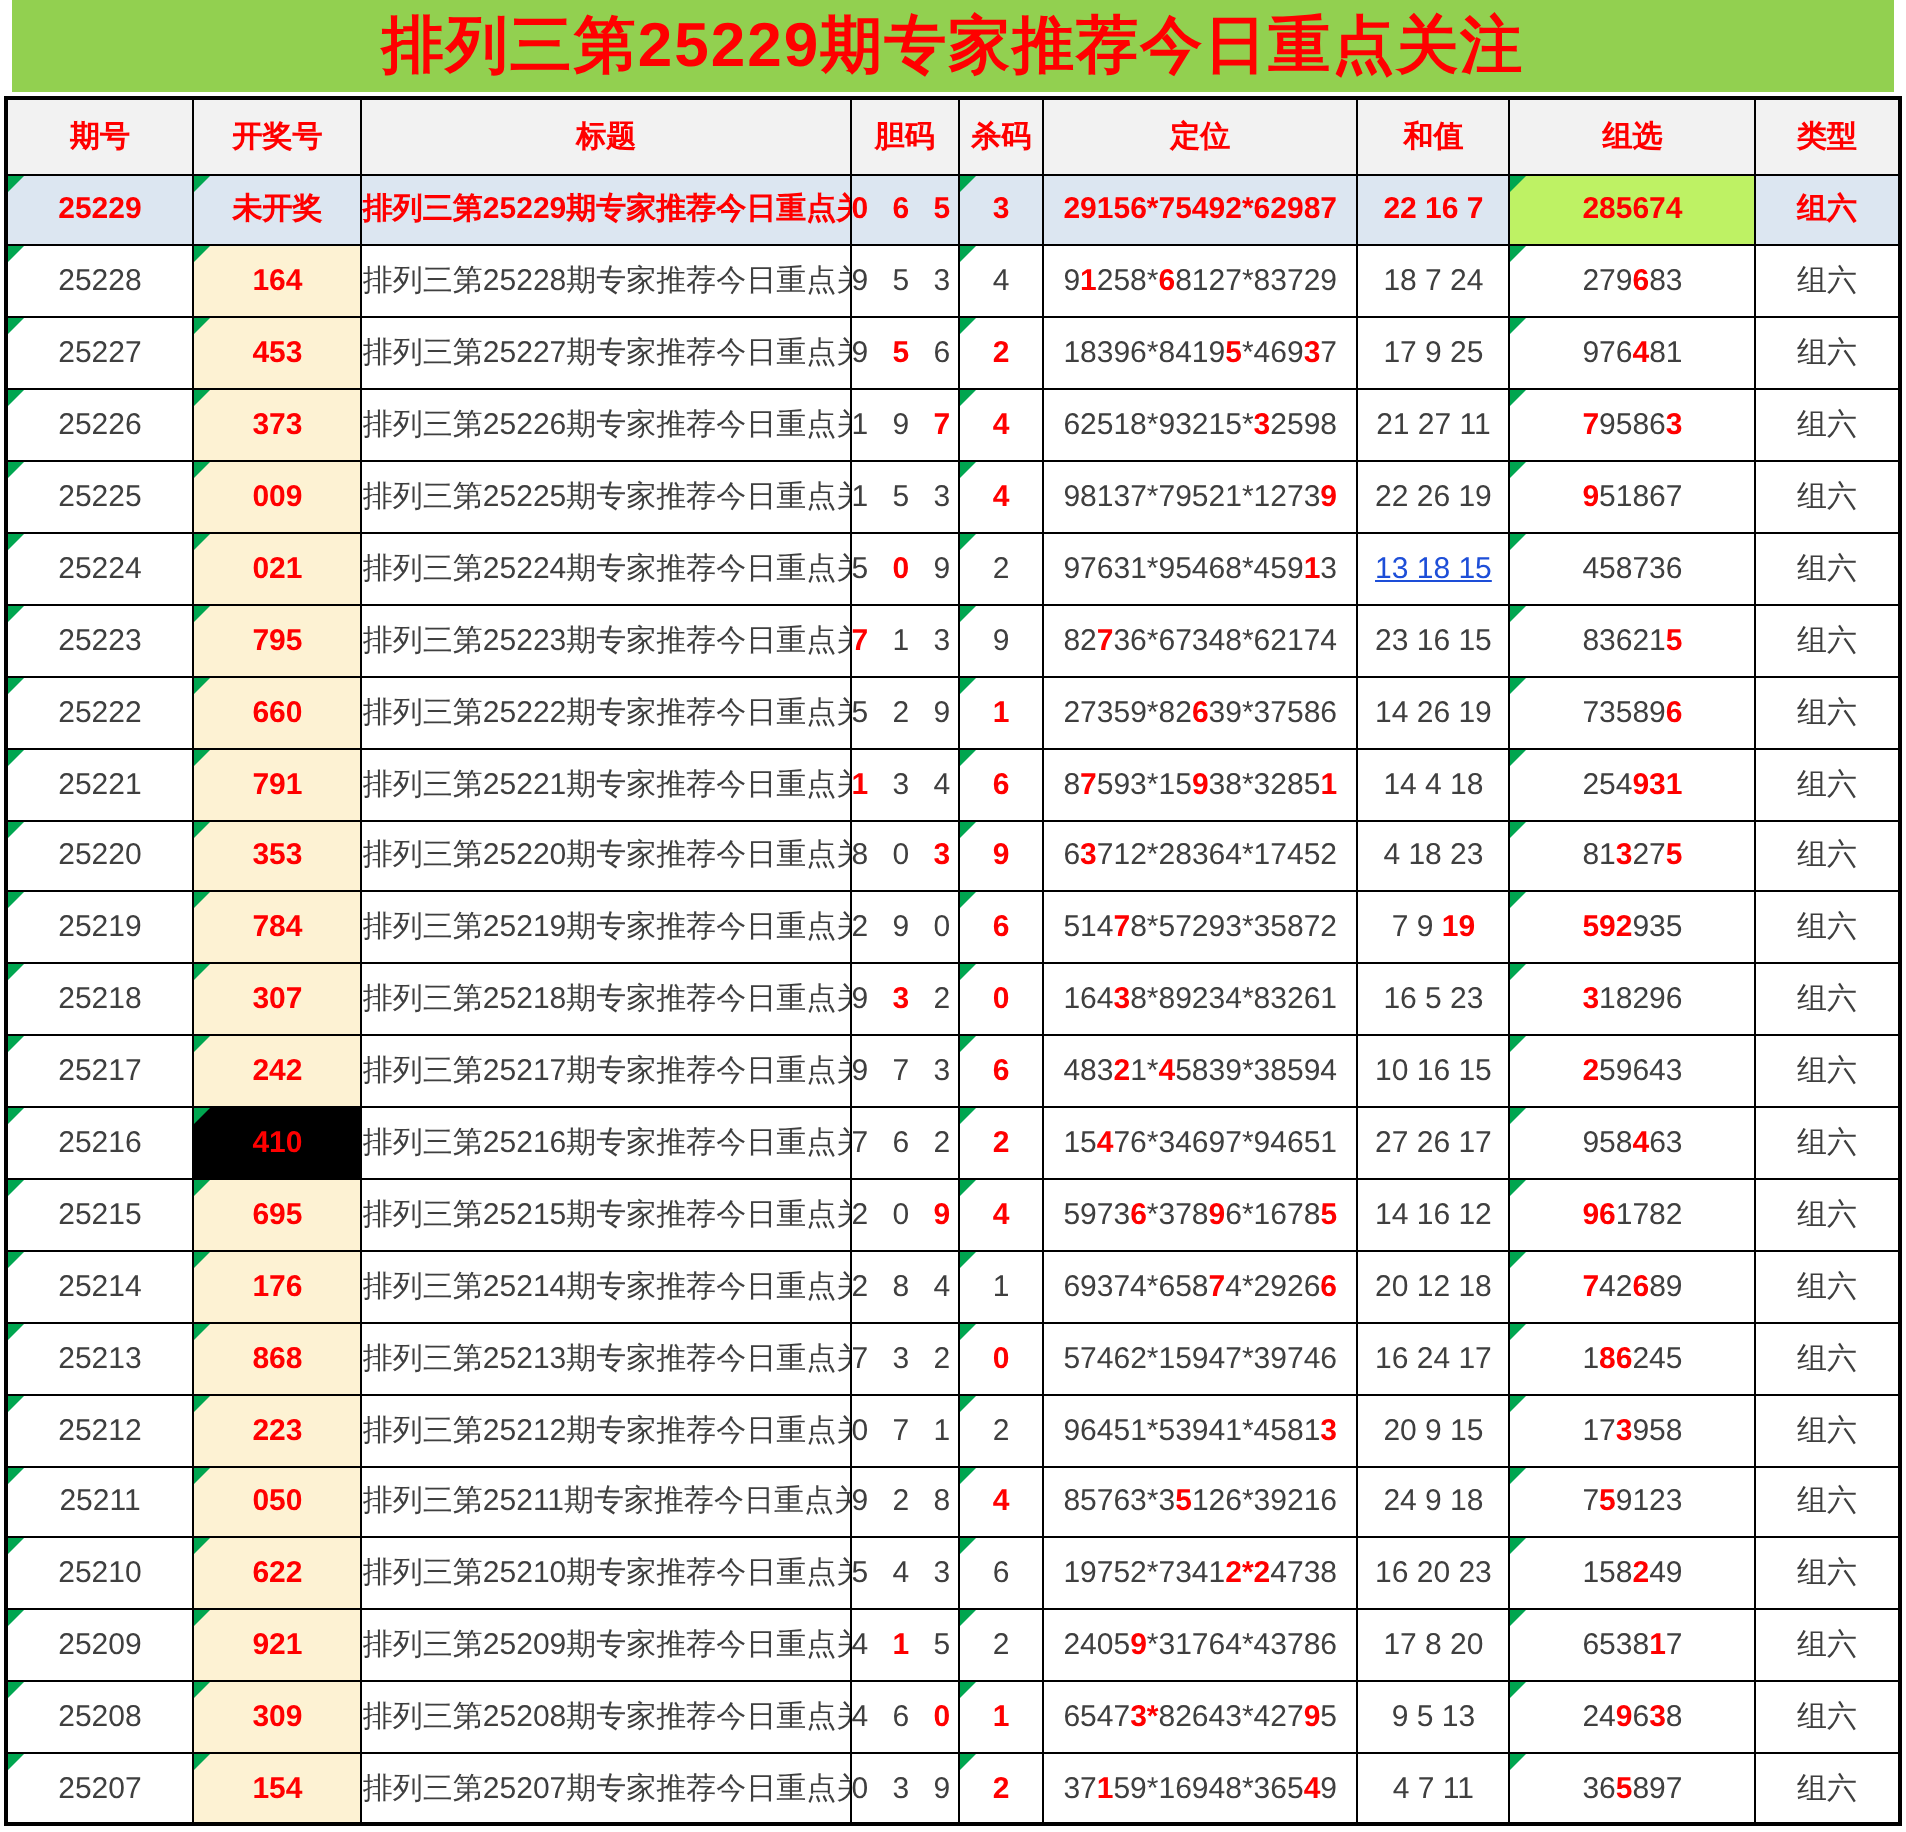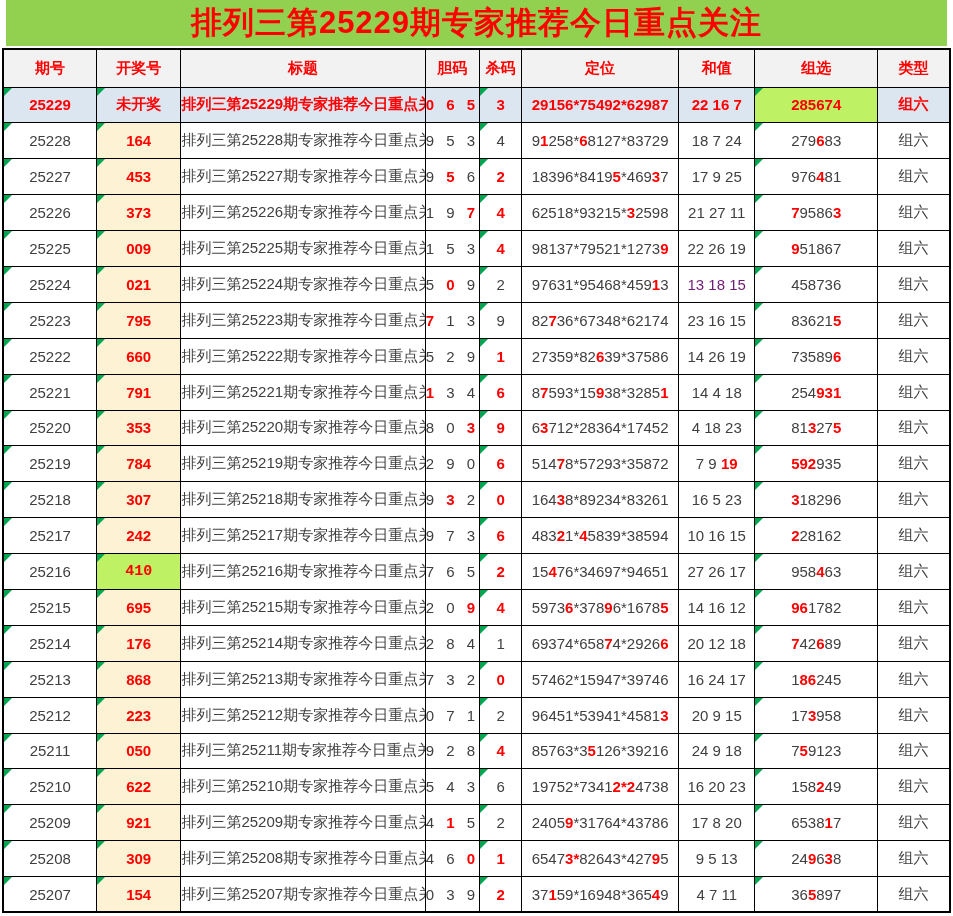--- a/index.html
+++ b/index.html
@@ -114,21 +114,21 @@
           <td class="c-zu"><span class="tri" style="border-top-color: rgb(0, 166, 80);"></span><span class="red" style="color: rgb(255, 0, 0);">9</span><span class="blk" style="color: rgb(63, 63, 63);">51867</span></td>
           <td class="c-ty"><span class="blk" style="color: rgb(63, 63, 63);">组六</span></td>
         </tr>
         <tr>
           <td class="c-period"><span class="tri" style="border-top-color: rgb(0, 166, 80);"></span><span class="blk" style="color: rgb(63, 63, 63);">25224</span></td>
           <td class="c-draw" style="background: rgb(253, 242, 211);"><span class="tri" style="border-top-color: rgb(0, 166, 80);"></span><span class="red" style="color: rgb(255, 0, 0);">021</span></td>
           <td class="c-title"><span class="blk" style="color: rgb(63, 63, 63);">排列三第25224期专家推荐今日重点关注</span></td>
           <td class="c-dan"><span class="blk" style="color: rgb(63, 63, 63);">5 </span><span class="red" style="color: rgb(255, 0, 0);">0</span><span class="blk" style="color: rgb(63, 63, 63);"> 9</span></td>
           <td class="c-sha"><span class="tri" style="border-top-color: rgb(0, 166, 80);"></span><span class="blk" style="color: rgb(63, 63, 63);">2</span></td>
           <td class="c-ding"><span class="blk" style="color: rgb(63, 63, 63);">97631*95468*459</span><span class="red" style="color: rgb(255, 0, 0);">1</span><span class="blk" style="color: rgb(63, 63, 63);">3</span></td>
-          <td class="c-he"><span class="blk" style="color: #701a75;">13 18 15</span></td>
+          <td class="c-he"><span class="blk" style="color: #1d4ed8; text-decoration: underline;">13 18 15</span></td>
           <td class="c-zu"><span class="tri" style="border-top-color: rgb(0, 166, 80);"></span><span class="blk" style="color: rgb(63, 63, 63);">458736</span></td>
           <td class="c-ty"><span class="blk" style="color: rgb(63, 63, 63);">组六</span></td>
         </tr>
         <tr>
           <td class="c-period"><span class="tri" style="border-top-color: rgb(0, 166, 80);"></span><span class="blk" style="color: rgb(63, 63, 63);">25223</span></td>
           <td class="c-draw" style="background: rgb(253, 242, 211);"><span class="tri" style="border-top-color: rgb(0, 166, 80);"></span><span class="red" style="color: rgb(255, 0, 0);">795</span></td>
           <td class="c-title"><span class="blk" style="color: rgb(63, 63, 63);">排列三第25223期专家推荐今日重点关注</span></td>
           <td class="c-dan"><span class="red" style="color: rgb(255, 0, 0);">7</span><span class="blk" style="color: rgb(63, 63, 63);"> 1 3</span></td>
           <td class="c-sha"><span class="tri" style="border-top-color: rgb(0, 166, 80);"></span><span class="blk" style="color: rgb(63, 63, 63);">9</span></td>
           <td class="c-ding"><span class="blk" style="color: rgb(63, 63, 63);">82</span><span class="red" style="color: rgb(255, 0, 0);">7</span><span class="blk" style="color: rgb(63, 63, 63);">36*67348*62174</span></td>
@@ -192,28 +192,28 @@
           <td class="c-ty"><span class="blk" style="color: rgb(63, 63, 63);">组六</span></td>
         </tr>
         <tr>
           <td class="c-period"><span class="tri" style="border-top-color: rgb(0, 166, 80);"></span><span class="blk" style="color: rgb(63, 63, 63);">25217</span></td>
           <td class="c-draw" style="background: rgb(253, 242, 211);"><span class="tri" style="border-top-color: rgb(0, 166, 80);"></span><span class="red" style="color: rgb(255, 0, 0);">242</span></td>
           <td class="c-title"><span class="blk" style="color: rgb(63, 63, 63);">排列三第25217期专家推荐今日重点关注</span></td>
           <td class="c-dan"><span class="blk" style="color: rgb(63, 63, 63);">9 7 3</span></td>
           <td class="c-sha"><span class="tri" style="border-top-color: rgb(0, 166, 80);"></span><span class="red" style="color: rgb(255, 0, 0);">6</span></td>
           <td class="c-ding"><span class="blk" style="color: rgb(63, 63, 63);">483</span><span class="red" style="color: rgb(255, 0, 0);">2</span><span class="blk" style="color: rgb(63, 63, 63);">1*</span><span class="red" style="color: rgb(255, 0, 0);">4</span><span class="blk" style="color: rgb(63, 63, 63);">5839*38594</span></td>
           <td class="c-he"><span class="blk" style="color: rgb(63, 63, 63);">10 16 15</span></td>
-          <td class="c-zu"><span class="tri" style="border-top-color: rgb(0, 166, 80);"></span><span class="red" style="color: rgb(255, 0, 0);">2</span><span class="blk" style="color: rgb(63, 63, 63);">28162</span></td>
+          <td class="c-zu"><span class="tri" style="border-top-color: rgb(0, 166, 80);"></span><span class="red" style="color: rgb(255, 0, 0);">2</span><span class="blk" style="color: rgb(63, 63, 63);">59643</span></td>
           <td class="c-ty"><span class="blk" style="color: rgb(63, 63, 63);">组六</span></td>
         </tr>
         <tr>
           <td class="c-period"><span class="tri" style="border-top-color: rgb(0, 166, 80);"></span><span class="blk" style="color: rgb(63, 63, 63);">25216</span></td>
-          <td class="c-draw" style="background: #bef264; font-family: Liberation Mono, monospace;"><span class="tri" style="border-top-color: rgb(0, 166, 80);"></span><span class="red" style="color: rgb(255, 0, 0);">410</span></td>
+          <td class="c-draw" style="background: #000000;"><span class="tri" style="border-top-color: rgb(0, 166, 80);"></span><span class="red" style="color: rgb(255, 0, 0);">410</span></td>
           <td class="c-title"><span class="blk" style="color: rgb(63, 63, 63);">排列三第25216期专家推荐今日重点关注</span></td>
-          <td class="c-dan"><span class="blk" style="color: rgb(63, 63, 63);">7 6 5</span></td>
+          <td class="c-dan"><span class="blk" style="color: rgb(63, 63, 63);">7 6 2</span></td>
           <td class="c-sha"><span class="tri" style="border-top-color: rgb(0, 166, 80);"></span><span class="red" style="color: rgb(255, 0, 0);">2</span></td>
           <td class="c-ding"><span class="blk" style="color: rgb(63, 63, 63);">15</span><span class="red" style="color: rgb(255, 0, 0);">4</span><span class="blk" style="color: rgb(63, 63, 63);">76*34697*94651</span></td>
           <td class="c-he"><span class="blk" style="color: rgb(63, 63, 63);">27 26 17</span></td>
           <td class="c-zu"><span class="tri" style="border-top-color: rgb(0, 166, 80);"></span><span class="blk" style="color: rgb(63, 63, 63);">958</span><span class="red" style="color: rgb(255, 0, 0);">4</span><span class="blk" style="color: rgb(63, 63, 63);">63</span></td>
           <td class="c-ty"><span class="blk" style="color: rgb(63, 63, 63);">组六</span></td>
         </tr>
         <tr>
           <td class="c-period"><span class="tri" style="border-top-color: rgb(0, 166, 80);"></span><span class="blk" style="color: rgb(63, 63, 63);">25215</span></td>
           <td class="c-draw" style="background: rgb(253, 242, 211);"><span class="tri" style="border-top-color: rgb(0, 166, 80);"></span><span class="red" style="color: rgb(255, 0, 0);">695</span></td>
           <td class="c-title"><span class="blk" style="color: rgb(63, 63, 63);">排列三第25215期专家推荐今日重点关注</span></td>

